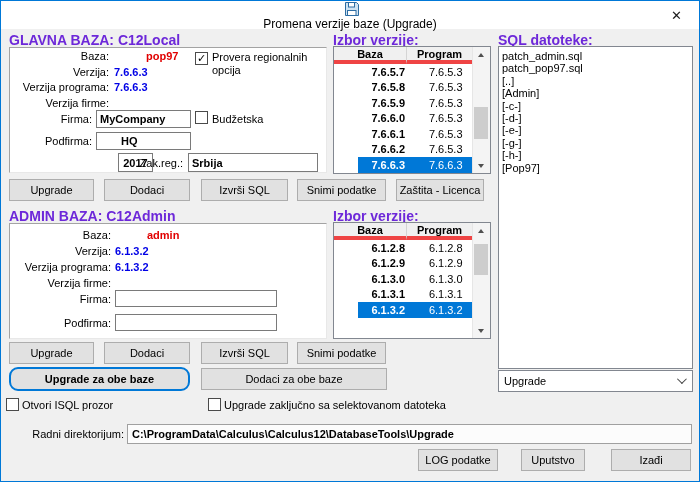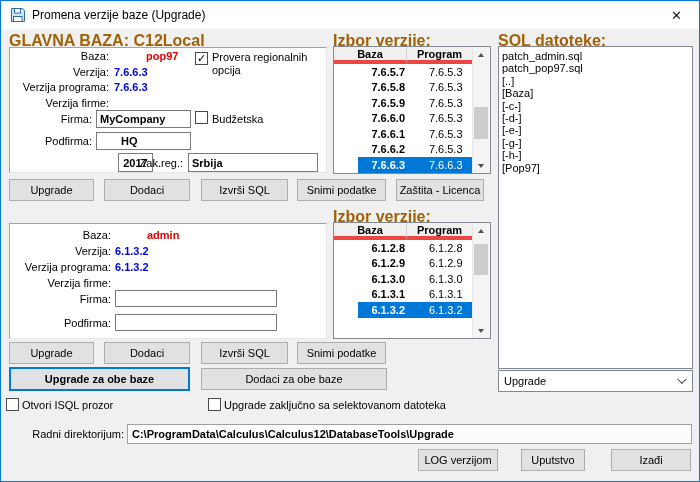--- a/index.html
+++ b/index.html
@@ -1,25 +1,25 @@
 <!DOCTYPE html>
 <html><head>
 <meta charset="utf-8">
 <style>
   html,body{margin:0;padding:0;background:#d9d9d9;}
   .window{position:relative;width:700px;height:482px;box-sizing:border-box;
     border:1px solid #0078d7;background:#f0f0f0;
     font-family:"Liberation Sans",sans-serif;font-size:11px;color:#000;overflow:hidden;}
   .titlebar{position:absolute;left:0;top:0;width:100%;height:28px;background:#ffffff;
-    display:flex;align-items:center;}
+    display:flex;align-items:center;flex-direction:column;}
   .titlebar .ticon{margin:0 6px 0 9px;display:flex;}
   .title-text{font-size:12px;color:#000;}
   .close-btn{position:absolute;right:0;top:0;width:45px;height:28px;display:flex;
     align-items:center;justify-content:center;font-size:13px;color:#1a1a1a;cursor:default;}
-  .sect{position:absolute;font-size:16px;font-weight:bold;color:#a16207;}
+  .sect{position:absolute;font-size:14px;font-weight:bold;color:#6d28d9;}
   .panel{position:absolute;background:#ffffff;border:1px solid #a3a3a3;
     border-right-color:#e8e8e8;border-bottom-color:#e8e8e8;box-sizing:border-box;}
   .lbl{position:absolute;text-align:right;color:#000;}
   .val{position:absolute;font-weight:bold;}
   .red{color:#e10000;padding-left:32px;}
   .blue{color:#0000e6;}
   .tinput{position:absolute;box-sizing:border-box;background:#fff;border:1px solid #7a7a7a;
     font-family:"Liberation Sans",sans-serif;font-size:11px;font-weight:bold;padding:0 3px;margin:0;}
   .tinput.center{text-align:center;margin-left:24px;}
   .btn{position:absolute;box-sizing:border-box;background:#e1e1e1;border:1px solid #adadad;
@@ -97,20 +97,21 @@
   <input class="tinput center" style="left: 93px; top: 152px; width: 35px; height: 19px;" value="2017">
   <div class="lbl" style="left:133px;top:156px;width:49px;">Zak.reg.:</div>
   <input class="tinput" style="left: 187px; top: 152px; width: 130px; height: 19px;" value="Srbija">
 
   <div class="btn" style="left:8px;top:178px;width:85px;height:22px;">Upgrade</div>
   <div class="btn" style="left:103px;top:178px;width:86px;height:22px;">Dodaci</div>
   <div class="btn" style="left:200px;top:178px;width:87px;height:22px;">Izvrši SQL</div>
   <div class="btn" style="left:296px;top:178px;width:89px;height:22px;">Snimi podatke</div>
   <div class="btn" style="left:395px;top:178px;width:88px;height:22px;">Zaštita - Licenca</div>
 
+  <div class="sect" style="left:8px;top:207px;">ADMIN BAZA: C12Admin</div>
   <div class="panel" style="left:8px;top:222px;width:318px;height:116px;"></div>
 
   <div class="lbl" style="left:8px;top:228px;width:102px;">Baza:</div>
   <div class="val red" style="left:114px;top:228px;">admin</div>
 
   <div class="lbl" style="left:8px;top:244px;width:102px;">Verzija:</div>
   <div class="val blue" style="left:114px;top:244px;">6.1.3.2</div>
 
   <div class="lbl" style="left:8px;top:260px;width:102px;">Verzija programa:</div>
   <div class="val blue" style="left:114px;top:260px;">6.1.3.2</div>
@@ -121,32 +122,32 @@
   <input class="tinput" style="left: 114px; top: 289px; width: 162px; height: 17px;" value="">
 
   <div class="lbl" style="left:8px;top:316px;width:102px;">Podfirma:</div>
   <input class="tinput" style="left: 114px; top: 313px; width: 162px; height: 17px;" value="">
 
   <div class="btn" style="left:8px;top:341px;width:85px;height:22px;">Upgrade</div>
   <div class="btn" style="left:103px;top:341px;width:86px;height:22px;">Dodaci</div>
   <div class="btn" style="left:200px;top:341px;width:87px;height:22px;">Izvrši SQL</div>
   <div class="btn" style="left:296px;top:341px;width:89px;height:22px;">Snimi podatke</div>
 
-  <div class="btn default" style="left:8px;top:366px;width:181px;height:24px;">Upgrade za obe baze</div>
+  <div class="btn default" style="left:8px;top:366px;width:181px;height:24px;border-radius:9px;">Upgrade za obe baze</div>
   <div class="btn" style="left:200px;top:367px;width:186px;height:22px;">Dodaci za obe baze</div>
 
   <div class="cbox" style="left:5px;top:397px;"></div>
   <div class="cblabel" style="left:21px;top:398px;">Otvori ISQL prozor</div>
   <div class="cbox" style="left:207px;top:397px;"></div>
   <div class="cblabel" style="left:223px;top:398px;">Upgrade zaključno sa selektovanom datoteka</div>
 
   <div class="lbl" style="left:8px;top:427px;width:115px;">Radni direktorijum:</div>
   <div class="wpath" style="left:126px;top:423px;width:565px;height:20px;">C:\ProgramData\Calculus\Calculus12\DatabaseTools\Upgrade</div>
 
-  <div class="btn" style="left:417px;top:448px;width:80px;height:22px;">LOG verzijom</div>
+  <div class="btn" style="left:417px;top:448px;width:80px;height:22px;">LOG podatke</div>
   <div class="btn" style="left:610px;top:448px;width:80px;height:22px;">Izađi</div>
   <div class="btn" style="left:520px;top:448px;width:64px;height:22px;">Uputstvo</div>
 
   <div class="sect" style="left:332px;top:31px;">Izbor verzije:</div>
   <div class="vlist" style="left:332px;top:45px;width:158px;height:128px;" id="version-table-main">
     <div class="vt-content">
         <div class="vt-header">
           <div class="vt-hcell vt-c1">Baza</div>
           <div class="vt-hcell vt-c2">Program</div>
         </div>
@@ -227,21 +228,21 @@
           <span class="tri-down"></span>
         </div>
     </div>
   </div>
 
   <div class="sect" style="left:497px;top:31px;">SQL datoteke:</div>
   <div class="sqllist" style="left:497px;top:45px;width:195px;height:323px;" id="sql-file-list">
       <div>patch_admin.sql</div>
       <div>patch_pop97.sql</div>
       <div>[..]</div>
-      <div>[Baza]</div>
+      <div>[Admin]</div>
       <div>[-c-]</div>
       <div>[-d-]</div>
       <div>[-e-]</div>
       <div>[-g-]</div>
       <div>[-h-]</div>
       <div>[Pop97]</div>
     </div>
 
   <div class="combo" style="left:497px;top:369px;width:195px;height:22px;">
     <span>Upgrade</span>

